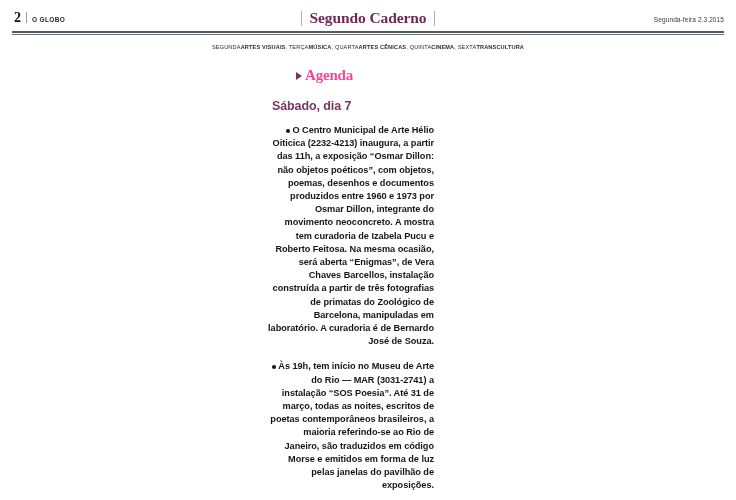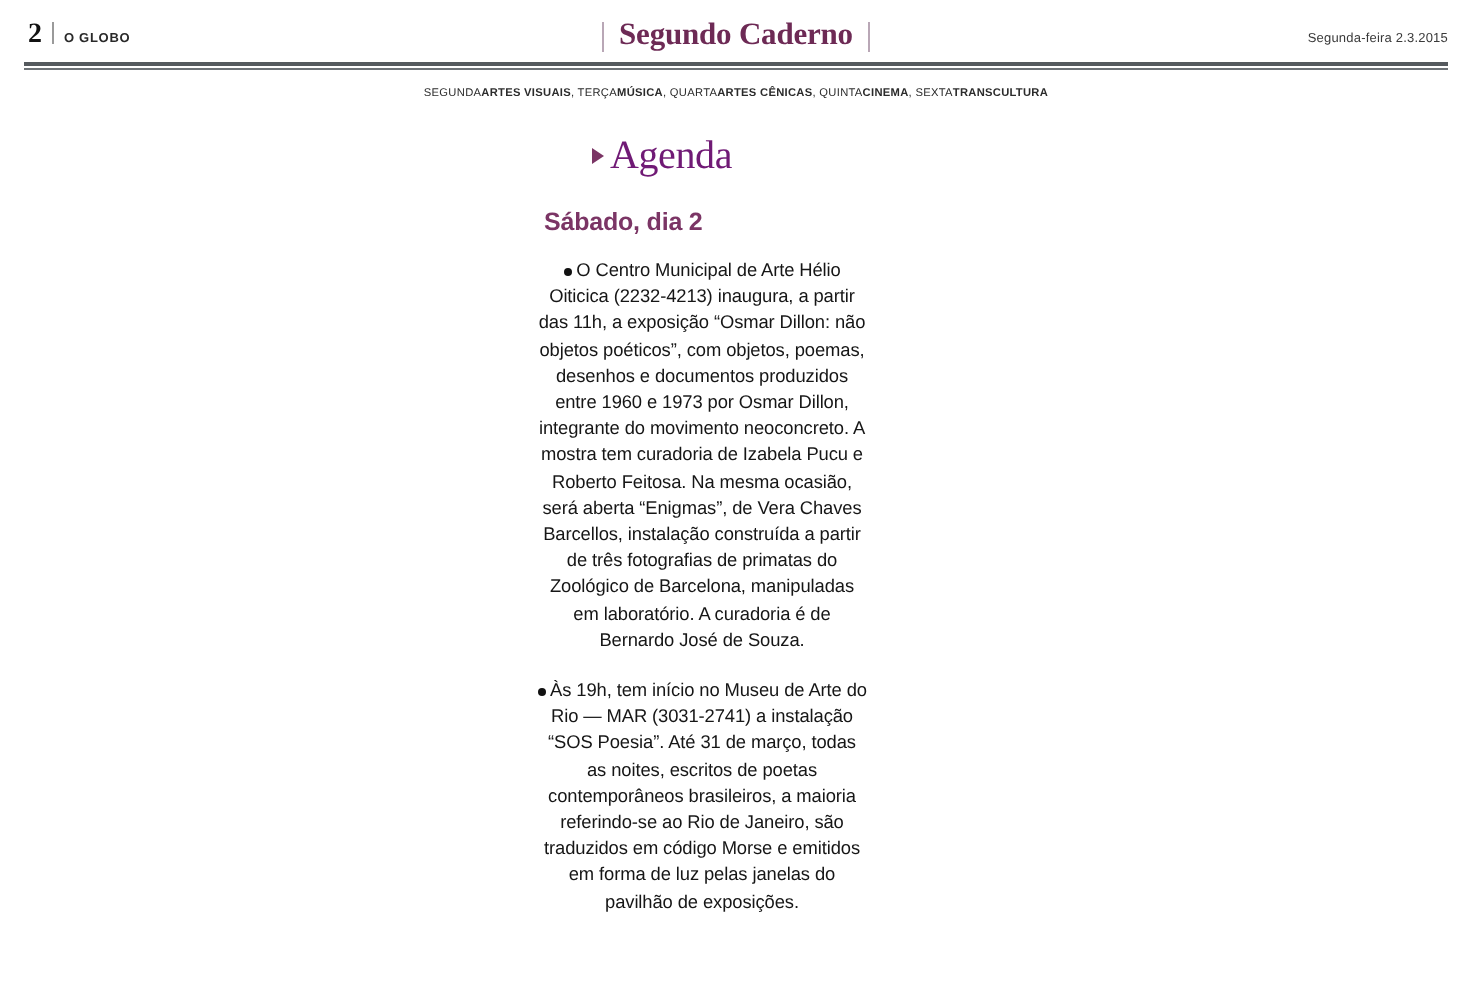--- a/index.html
+++ b/index.html
@@ -154,44 +154,45 @@
   }
   .tri-bullet {
     width: 0;
     height: 0;
     border-top: 4.5px solid transparent;
     border-bottom: 4.5px solid transparent;
     border-left: 6px solid #7b3565;
   }
   .agenda-title {
     font-family: "Liberation Serif", serif;
-    font-weight: normal;
-    font-size: 20px;
-    color: #701a75;
+    font-weight: bold;
+    font-size: 15px;
+    color: #ec4899;
     letter-spacing: -0.2px;
     line-height: 1;
   }
 
   .day-head {
     margin-top: 16px;
     margin-left: 4px;
     font-family: "Liberation Sans", sans-serif;
     font-weight: bold;
     font-size: 12.5px;
     color: #7b3565;
     letter-spacing: -0.1px;
   }
 
   .body-text {
     margin-top: 11px;
     font-size: 9.2px;
     line-height: 13.2px;
     color: #161616;
     letter-spacing: -0.05px;
-    text-align: center;
+    text-align: right;
+    font-weight: bold;
   }
   .entry {
     margin: 0 0 0 0;
     text-indent: 0;
   }
   .entry + .entry { margin-top: 12px; }
   .dot-bullet {
     display: inline-block;
     width: 4px;
     height: 4px;
@@ -236,21 +237,21 @@
     <span><span class="day">SEGUNDA</span><span class="topic">ARTES VISUAIS</span></span><span class="sep">, </span><span><span class="day">TERÇA</span><span class="topic">MÚSICA</span></span><span class="sep">, </span><span><span class="day">QUARTA</span><span class="topic">ARTES CÊNICAS</span></span><span class="sep">, </span><span><span class="day">QUINTA</span><span class="topic">CINEMA</span></span><span class="sep">, </span><span><span class="day">SEXTA</span><span class="topic">TRANSCULTURA</span></span>
   </div>
 
   <div class="column">
 
     <div class="agenda-head">
       <span class="tri-bullet"></span>
       <span class="agenda-title">Agenda</span>
     </div>
 
-    <div class="day-head">Sábado, dia 2</div>
+    <div class="day-head">Sábado, dia 7</div>
 
     <div class="body-text">
       <p class="entry"><span class="dot-bullet"></span><span>O Centro Municipal de Arte Hélio Oiticica (2232-4213) inaugura, a partir das 11h, a exposição “Osmar Dillon: não objetos poéticos”, com objetos, poemas, desenhos e documentos produzidos entre 1960 e 1973 por Osmar Dillon, integrante do movimento neoconcreto. A mostra tem curadoria de Izabela Pucu e Roberto Feitosa. Na mesma ocasião, será aberta “Enigmas”, de Vera Chaves Barcellos, instalação construída a partir de três fotografias de primatas do Zoológico de Barcelona, manipuladas em laboratório. A curadoria é de Bernardo José de Souza.</span></p>
       <p class="entry"><span class="dot-bullet"></span><span>Às 19h, tem início no Museu de Arte do Rio — MAR (3031-2741) a instalação “SOS Poesia”. Até 31 de março, todas as noites, escritos de poetas contemporâneos brasileiros, a maioria referindo-se ao Rio de Janeiro, são traduzidos em código Morse e emitidos em forma de luz pelas janelas do pavilhão de exposições.</span></p>
     </div>
 
   </div>
 
 </div>
 

